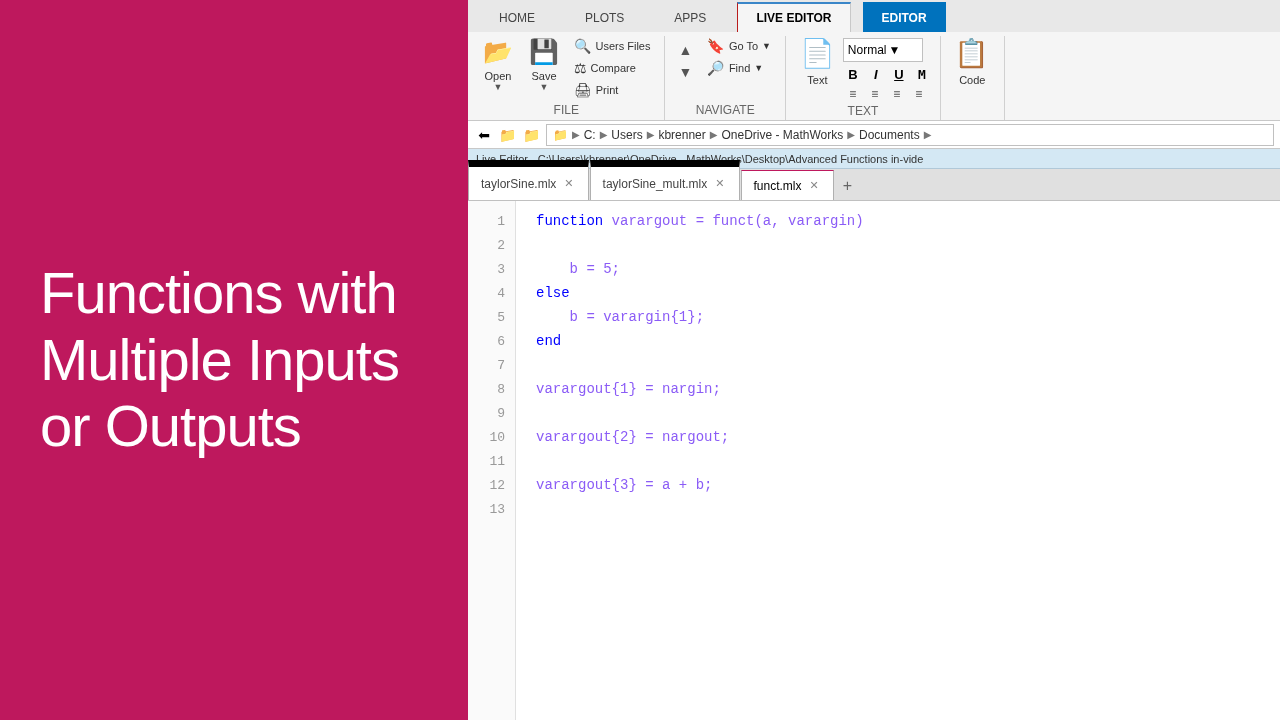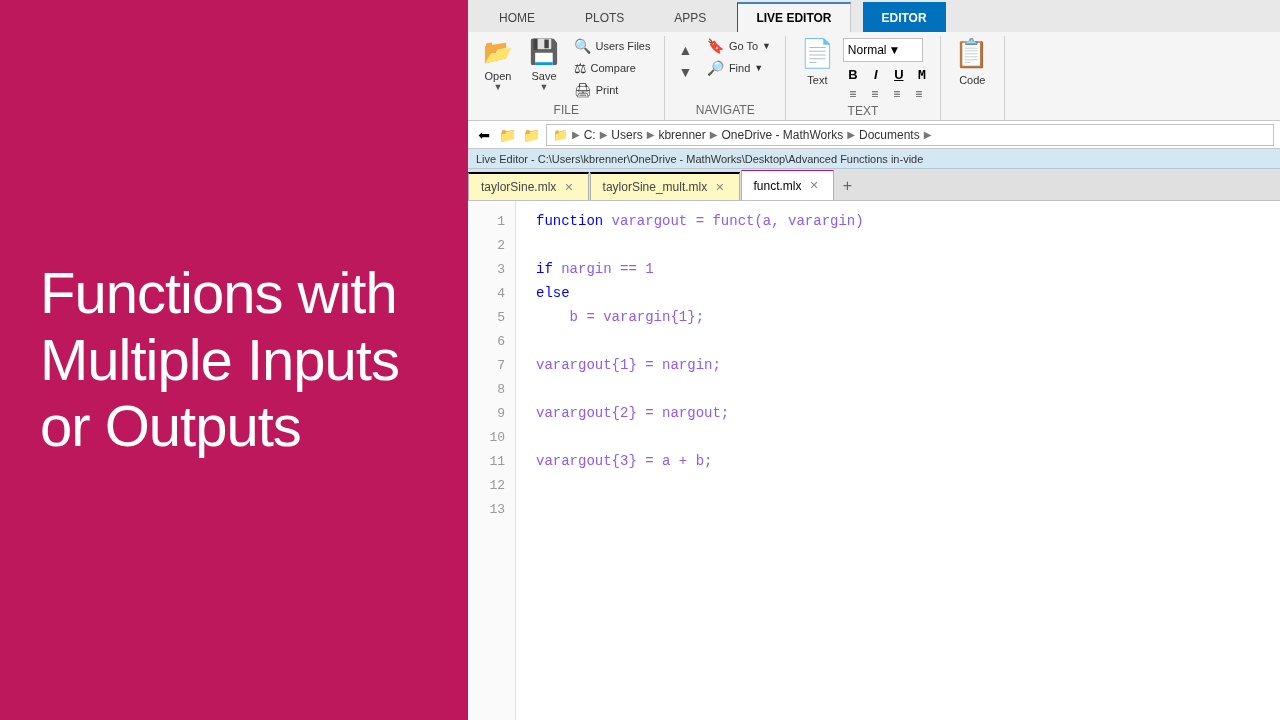--- a/index.html
+++ b/index.html
@@ -272,26 +272,26 @@
       height: 32px;
     }
     .file-tab {
       display: flex;
       align-items: center;
       gap: 6px;
       padding: 4px 12px;
       font-size: 12px;
       color: #444;
       cursor: pointer;
-      background: #fef9c3;
-      border-top: 2px solid #000000;
+      background: #ffffff;
+      border-top: 7px solid #000000;
       border-left: 1px solid #b0b0b0;
       border-right: 1px solid #b0b0b0;
       margin-right: 1px;
-      height: 28px;
+      height: 40px;
     }
     .file-tab.active {
       background: #ffffff;
       border-top: 1px solid #be185d;
       color: #000;
       height: 30px;
     }
     .file-tab .close-x {
       font-size: 11px;
       color: #888;
@@ -517,23 +517,24 @@
       <div class="line-num">8</div>
       <div class="line-num">9</div>
       <div class="line-num">10</div>
       <div class="line-num">11</div>
       <div class="line-num">12</div>
       <div class="line-num">13</div>
     </div>
     <div id="code-content">
       <div class="code-line"><span class="kw">function</span><span class="var"> varargout = funct(a, varargin)</span></div>
       <div class="code-line"></div>
-      <div class="code-line"><span class="kw">if</span><span class="var"> nargin == 1</span></div>
+      <div class="code-line"><span class="var">    b = 5;</span></div>
       <div class="code-line"><span class="kw">else</span></div>
       <div class="code-line"><span class="var">    b = varargin{1};</span></div>
+      <div class="code-line"><span class="kw">end</span></div>
       <div class="code-line"></div>
       <div class="code-line"><span class="var">varargout{1} = nargin;</span></div>
       <div class="code-line"></div>
       <div class="code-line"><span class="var">varargout{2} = nargout;</span></div>
       <div class="code-line"></div>
       <div class="code-line"><span class="var">varargout{3} = a + b;</span></div>
     </div>
   </div>
 
 </div>

